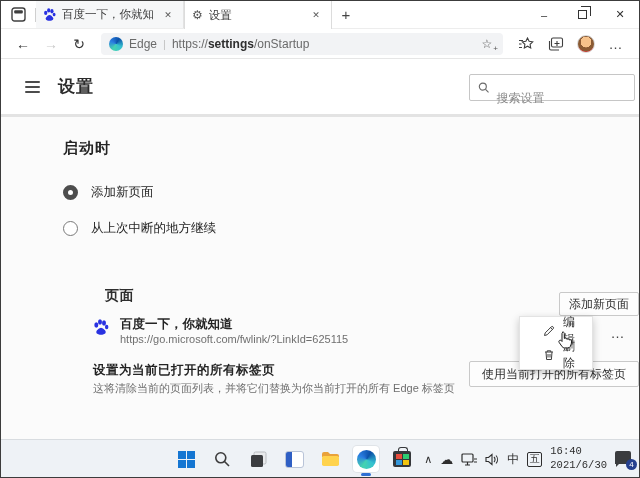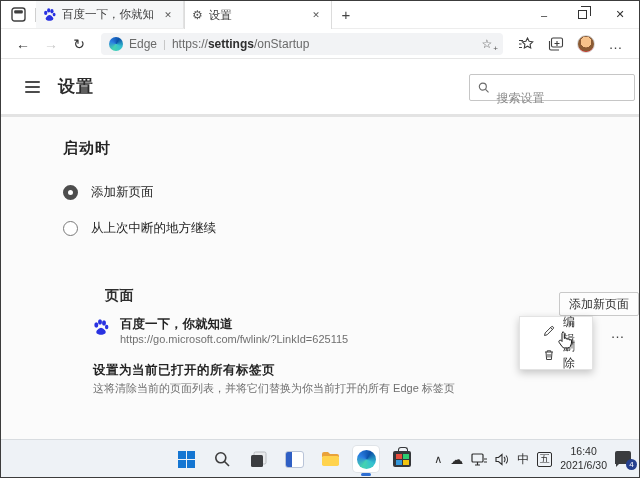--- a/index.html
+++ b/index.html
@@ -80,21 +80,21 @@
   .win-grid i { background:#1476d2; }
   .edge-orb-lg { width:19px; height:19px; border-radius:50%; background:conic-gradient(from 210deg,#45d3b0,#2a7de1,#0b50a8,#35c1d0,#45d3b0); }
   .widgets-tile { width:19px; height:17px; border-radius:3px; background:linear-gradient(90deg,#2f5fc4 0 38%,#fff 38%); border:1px solid #b9c4d8; display:flex; }
   .store-bag { width:18px; height:16px; background:#35373a; border-radius:2px; position:relative; display:grid; grid-template-columns:6px 6px; grid-template-rows:5px 5px; gap:1px; align-content:center; justify-content:center; }
   .store-bag::before { content:""; position:absolute; top:-4px; left:5px; width:8px; height:5px; border:1.5px solid #35373a; border-bottom:0; border-radius:3px 3px 0 0; }
   .store-bag i:nth-child(1){background:#e74c3c;} .store-bag i:nth-child(2){background:#2ecc71;}
   .store-bag i:nth-child(3){background:#3498db;} .store-bag i:nth-child(4){background:#f1c40f;}
   .tb-tray { position:absolute; right:6px; top:0; height:38px; display:flex; align-items:center; gap:8px; }
   .tray-glyph { font-size:11px; color:#2e2e2e; }
   .ime-box { width:15px; height:15px; border:1px solid #2e2e2e; border-radius:2px; font-size:10px; display:flex; align-items:center; justify-content:center; color:#2e2e2e; }
-  .clock { text-align:center; font-size:10.5px; color:#2e2e2e; line-height:1.3; }
+  .clock { text-align:left; font-size:10.5px; color:#2e2e2e; line-height:1.3;font-family:Liberation Mono, monospace; }
   .notif { position:relative; width:18px; height:16px; }
   .notif .bubble { width:16px; height:13px; background:#3a3c3e; border-radius:2px 2px 2px 0; position:relative; }
   .notif .bubble::after { content:""; position:absolute; left:1px; bottom:-3px; border:3px solid transparent; border-top-color:#3a3c3e; border-left-color:#3a3c3e; }
   .notif .badge { position:absolute; right:-4px; bottom:-3px; width:11px; height:11px; border-radius:50%; background:#25408f; color:#fff; font-size:8px; display:flex; align-items:center; justify-content:center; }
 </style>
 </head>
 <body>
 
 <div class="titlebar">
   <div class="tab-actions">
@@ -203,20 +203,21 @@
     <ellipse cx="16.5" cy="6" rx="3" ry="4" fill="#2932e1"></ellipse>
     <ellipse cx="20.5" cy="12" rx="2.6" ry="3.4" fill="#2932e1"></ellipse>
     <path d="M6 17 q6-8 12 0 q3 4-2 6 q-4 1.5-8 0 q-5-2-2-6z" fill="#2932e1"></path>
   </svg>
   <div class="page-entry-title">百度一下，你就知道</div>
   <div class="page-entry-url">https://go.microsoft.com/fwlink/?LinkId=625115</div>
   <div class="entry-more">…</div>
 
   <div class="setcur-title">设置为当前已打开的所有标签页</div>
   <div class="setcur-desc">这将清除当前的页面列表，并将它们替换为你当前打开的所有 Edge 标签页</div>
+  <button class="btn use-tabs-btn">使用当前打开的所有标签页</button>
 
   <div class="ctx-menu">
     <div class="ctx-item">
       <svg width="12" height="12" viewBox="0 0 12 12">
         <path d="M1.5 10.5 l.7-2.6 6-6 a1.2 1.2 0 0 1 1.9 1.9 l-6 6z M7.5 2.6 l1.9 1.9" fill="none" stroke="#3f3f3f" stroke-width="1"></path>
       </svg>
       <span>编辑</span>
     </div>
     <div class="ctx-item">
       <svg width="12" height="12" viewBox="0 0 12 12">

